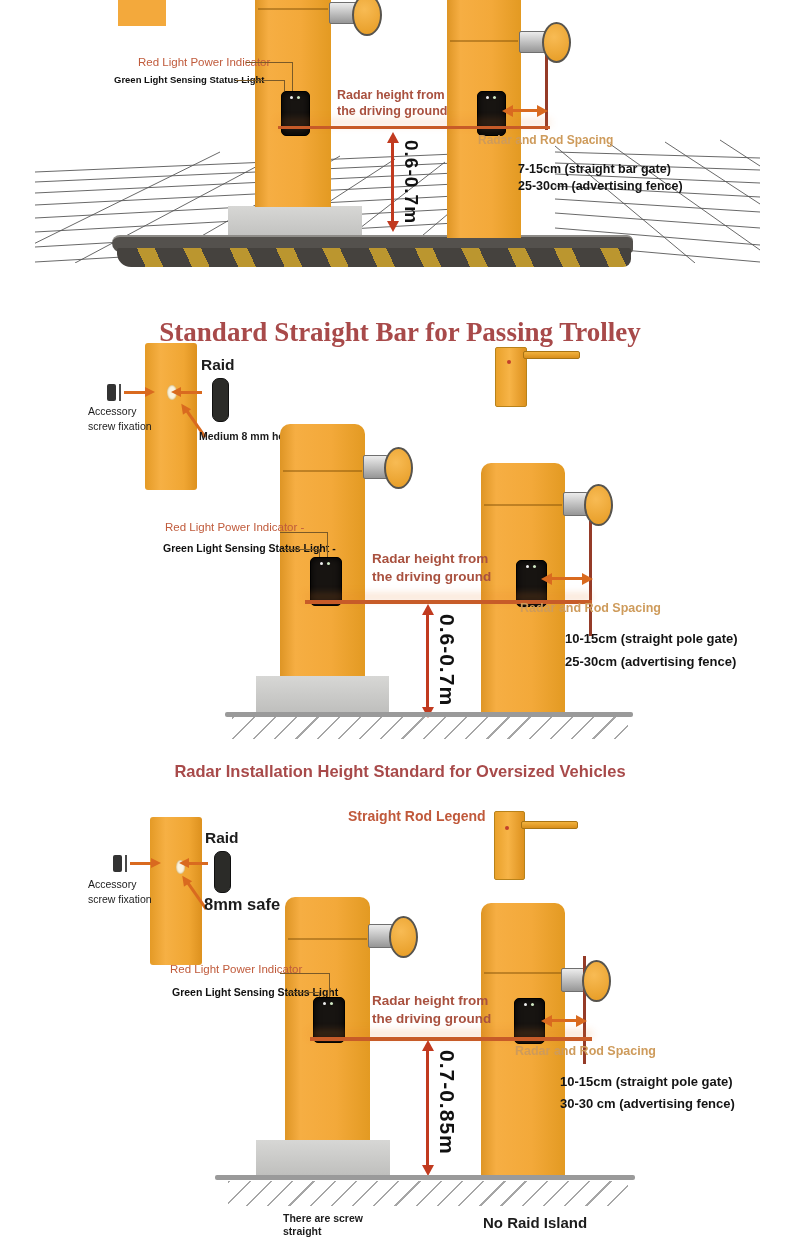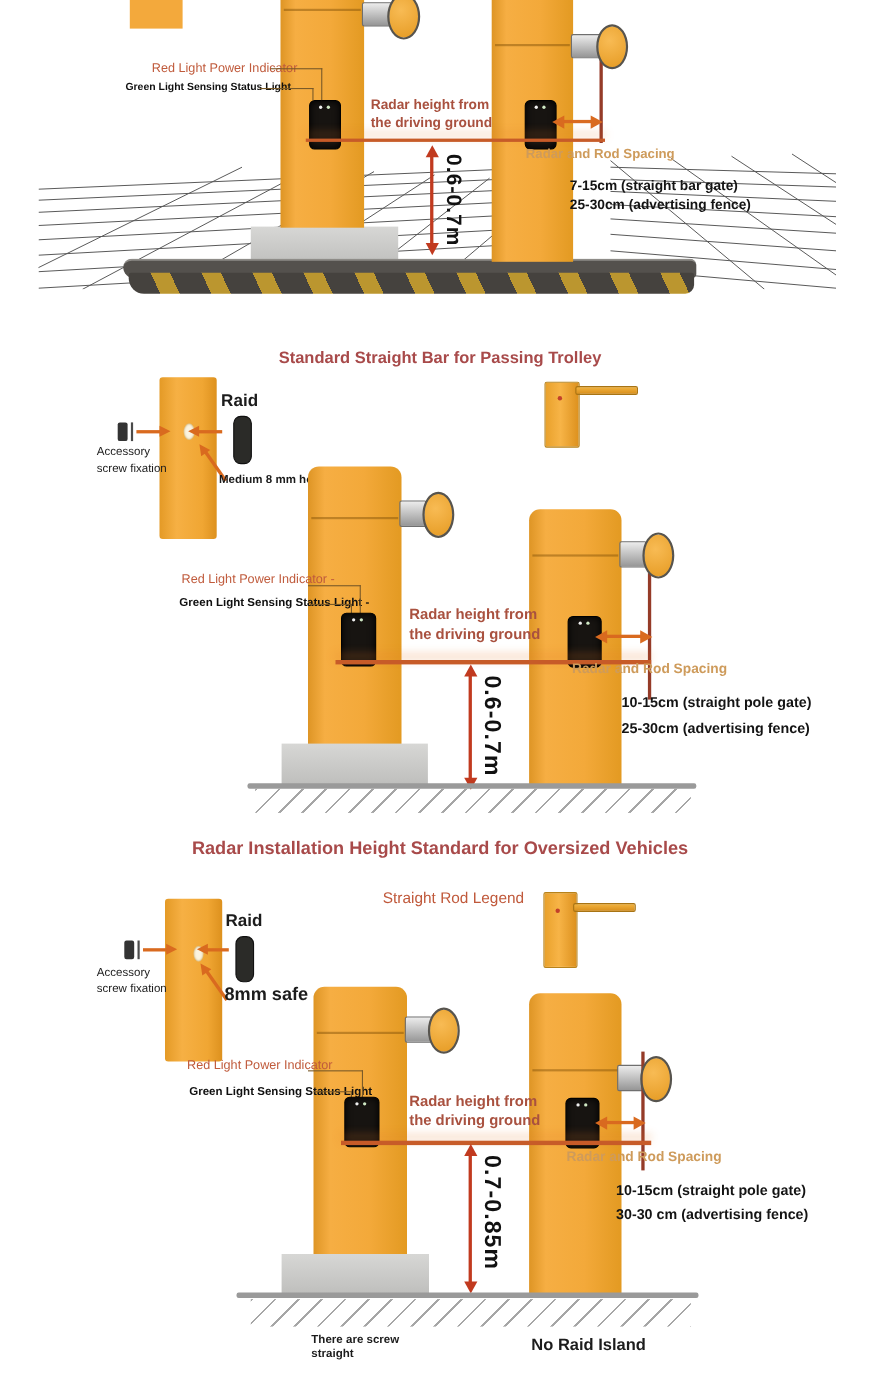--- a/index.html
+++ b/index.html
@@ -132,21 +132,21 @@
   <div class="hline" style="left:278px;top:126px;width:272px;height:3px;"></div>
   <div class="darrow-h" style="left:512px;top:109px;width:26px;"></div>
   <div class="t lbl-tan" style="left:478px;top:133px;font-size:12px;">Radar and Rod Spacing</div>
 
   <div class="darrow-v" style="left:391px;top:142px;height:80px;"></div>
   <div class="vtext" style="left:400px;top:140px;font-size:19px;">0.6-0.7m</div>
 
   <div class="t lbl-dist" style="left:518px;top:162px;font-size:12.5px;">7-15cm (straight bar gate)</div>
   <div class="t lbl-dist" style="left:518px;top:179px;font-size:12.5px;">25-30cm (advertising fence)</div>
 
-  <div class="title" style="top:317px;font-size:15px;">Standard Straight Bar for Passing Trolley</div>
+  <div class="title" style="top:317px;font-size:27px;font-family:Liberation Serif, serif;">Standard Straight Bar for Passing Trolley</div>
 
   <div class="plate" style="left:145px;top:343px;width:52px;height:147px;"></div>
   <div class="t" style="left:201px;top:356px;font-size:15.5px;font-weight:700;">Raid</div>
   <div class="stick" style="left:212px;top:378px;width:15px;height:42px;"></div>
   <div class="screw-head" style="left:107px;top:384px;width:9px;height:17px;"></div>
   <div class="screw-line" style="left:119px;top:384px;width:2px;height:17px;"></div>
   <div class="sar" style="left:124px;top:391px;width:22px;"></div>
   <div class="hole" style="left:167px;top:385px;width:10px;height:15px;"></div>
   <div class="sal" style="left:180px;top:391px;width:22px;"></div>
   <div class="t" style="left:88px;top:404px;font-size:10.5px;line-height:15px;">
@@ -196,21 +196,21 @@
   <div class="vtext" style="left:435px;top:614px;font-size:21px;">0.6-0.7m</div>
 
   <div class="t lbl-dist" style="left:565px;top:631px;">10-15cm (straight pole gate)</div>
   <div class="t lbl-dist" style="left:565px;top:654px;">25-30cm (advertising fence)</div>
 
   <div class="basegray" style="left:256px;top:676px;width:133px;height:38px;"></div>
   <div class="groundbar" style="left:225px;top:712px;width:408px;height:5px;"></div>
   <div class="hatch" style="left:232px;top:717px;width:396px;height:22px;"></div>
 
   <div class="title" style="top:762px;font-size:16.5px;">Radar Installation Height Standard for Oversized Vehicles</div>
-  <div class="t" style="left:348px;top:808px;font-size:14px;font-weight:400;color:#C0593B;">Straight Rod Legend</div>
+  <div class="t" style="left:348px;top:808px;font-size:14px;font-weight:700;color:#C0593B;">Straight Rod Legend</div>
 
   <div class="gate-cab" style="left:494px;top:811px;width:29px;height:67px;"></div>
   <div class="abs" style="left:505px;top:826px;width:4px;height:4px;background:#c2402a;border-radius:50%;"></div>
   <div class="gate-arm" style="left:521px;top:821px;width:55px;height:6px;"></div>
 
   <div class="plate" style="left:150px;top:817px;width:52px;height:148px;"></div>
   <div class="t" style="left:205px;top:829px;font-size:15.5px;font-weight:700;">Raid</div>
   <div class="stick" style="left:214px;top:851px;width:15px;height:40px;"></div>
   <div class="screw-head" style="left:113px;top:855px;width:9px;height:17px;"></div>
   <div class="screw-line" style="left:125px;top:855px;width:2px;height:17px;"></div>

